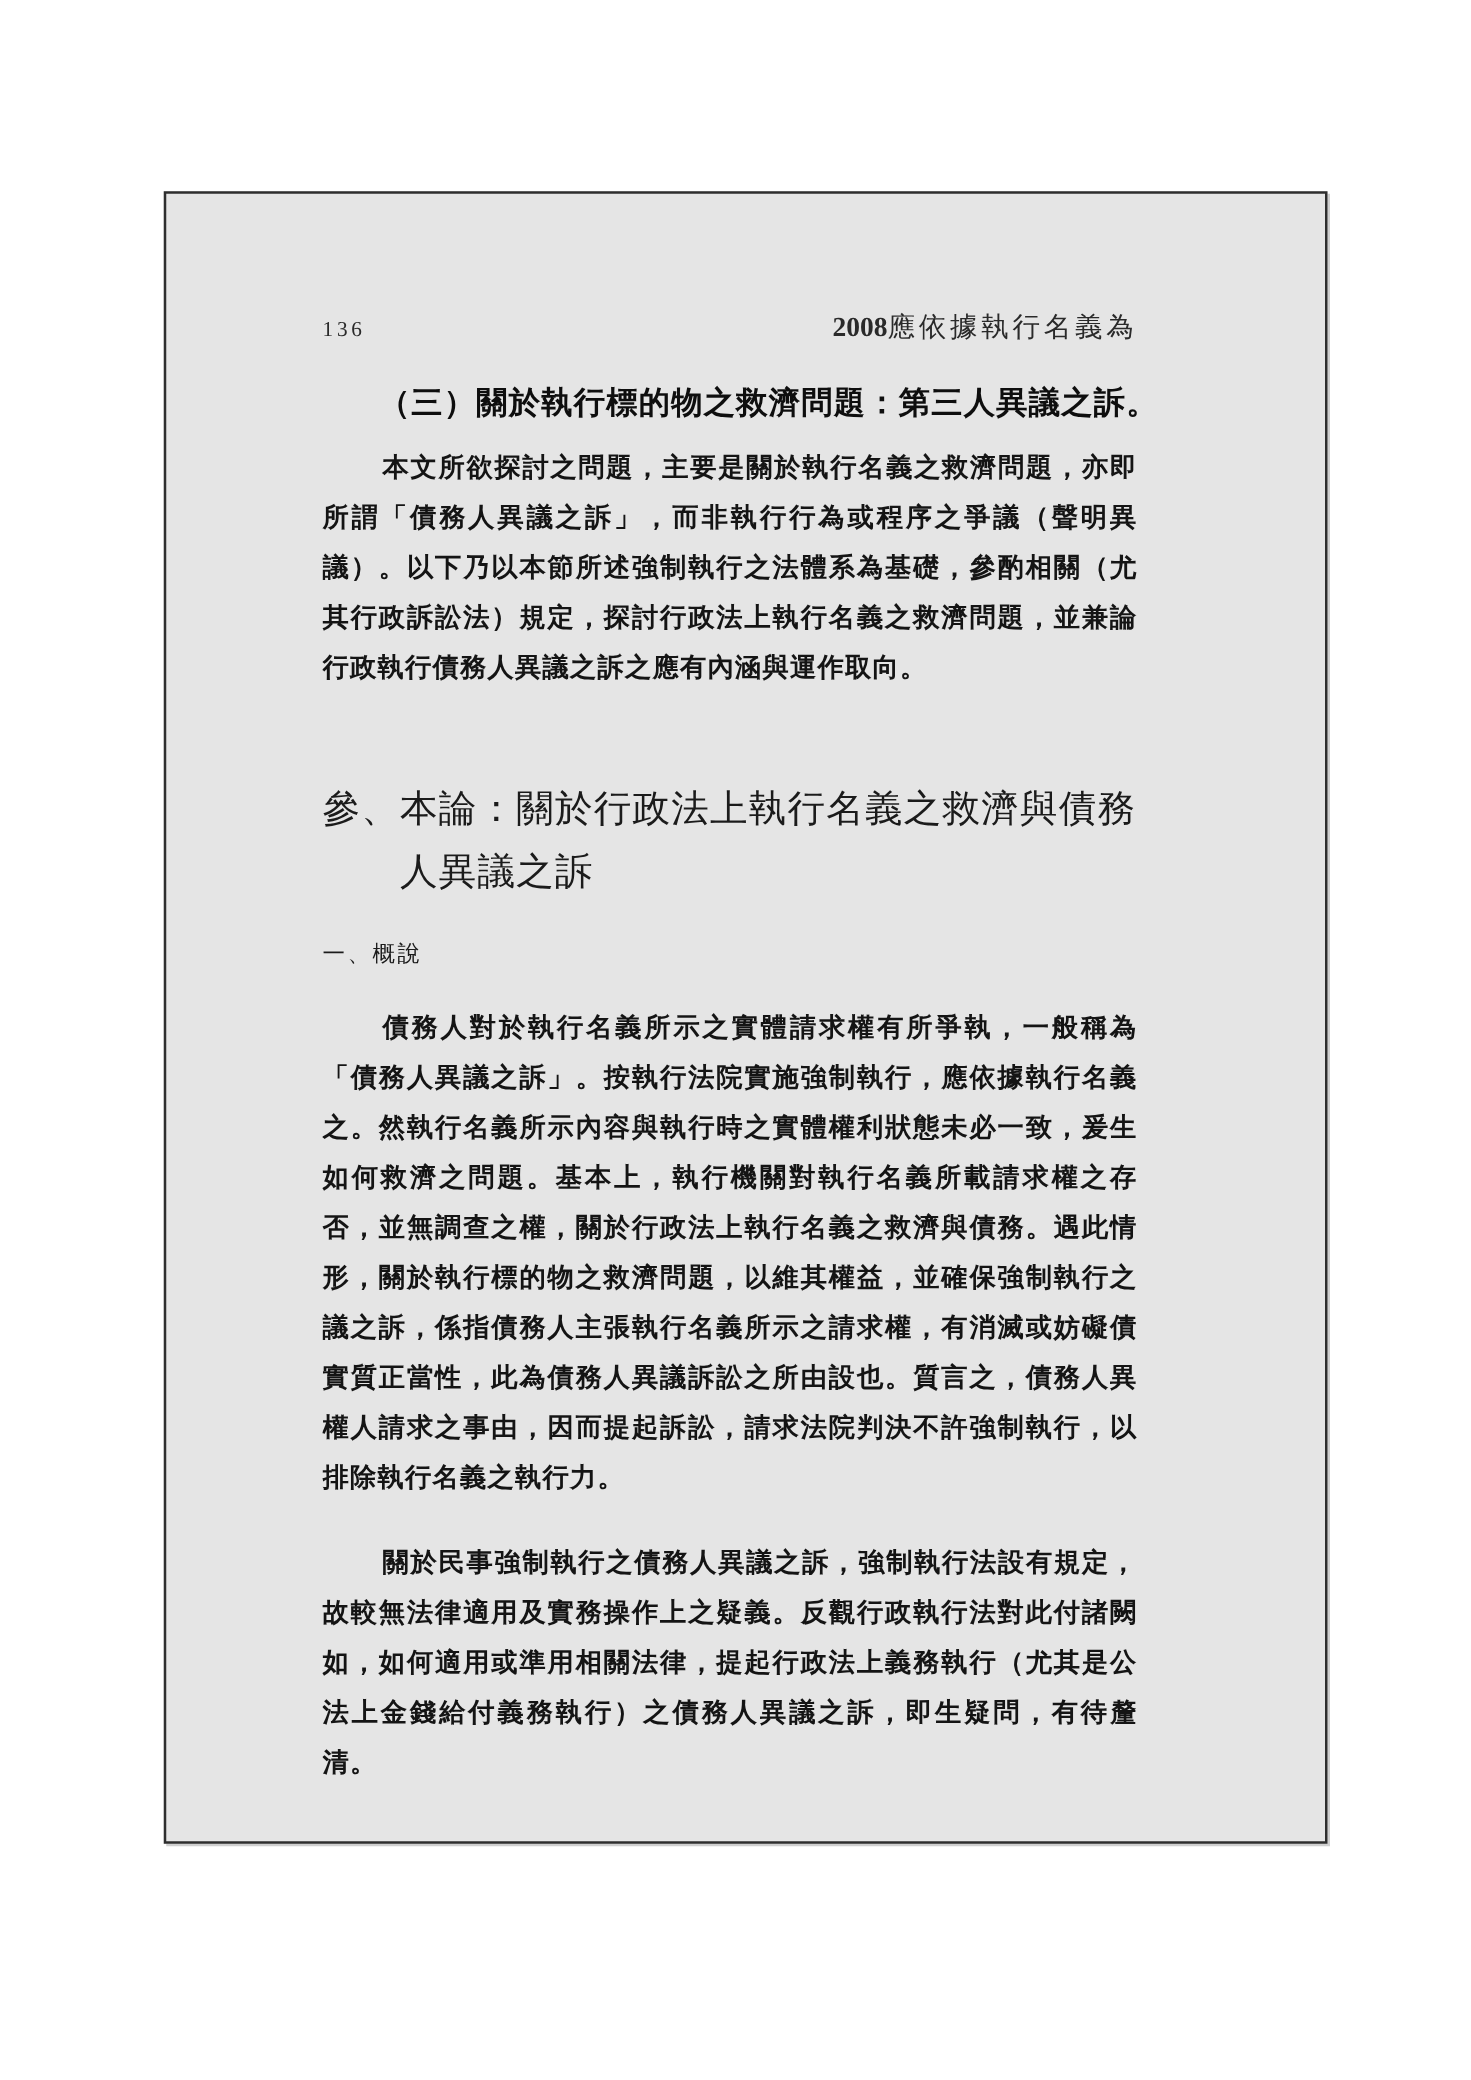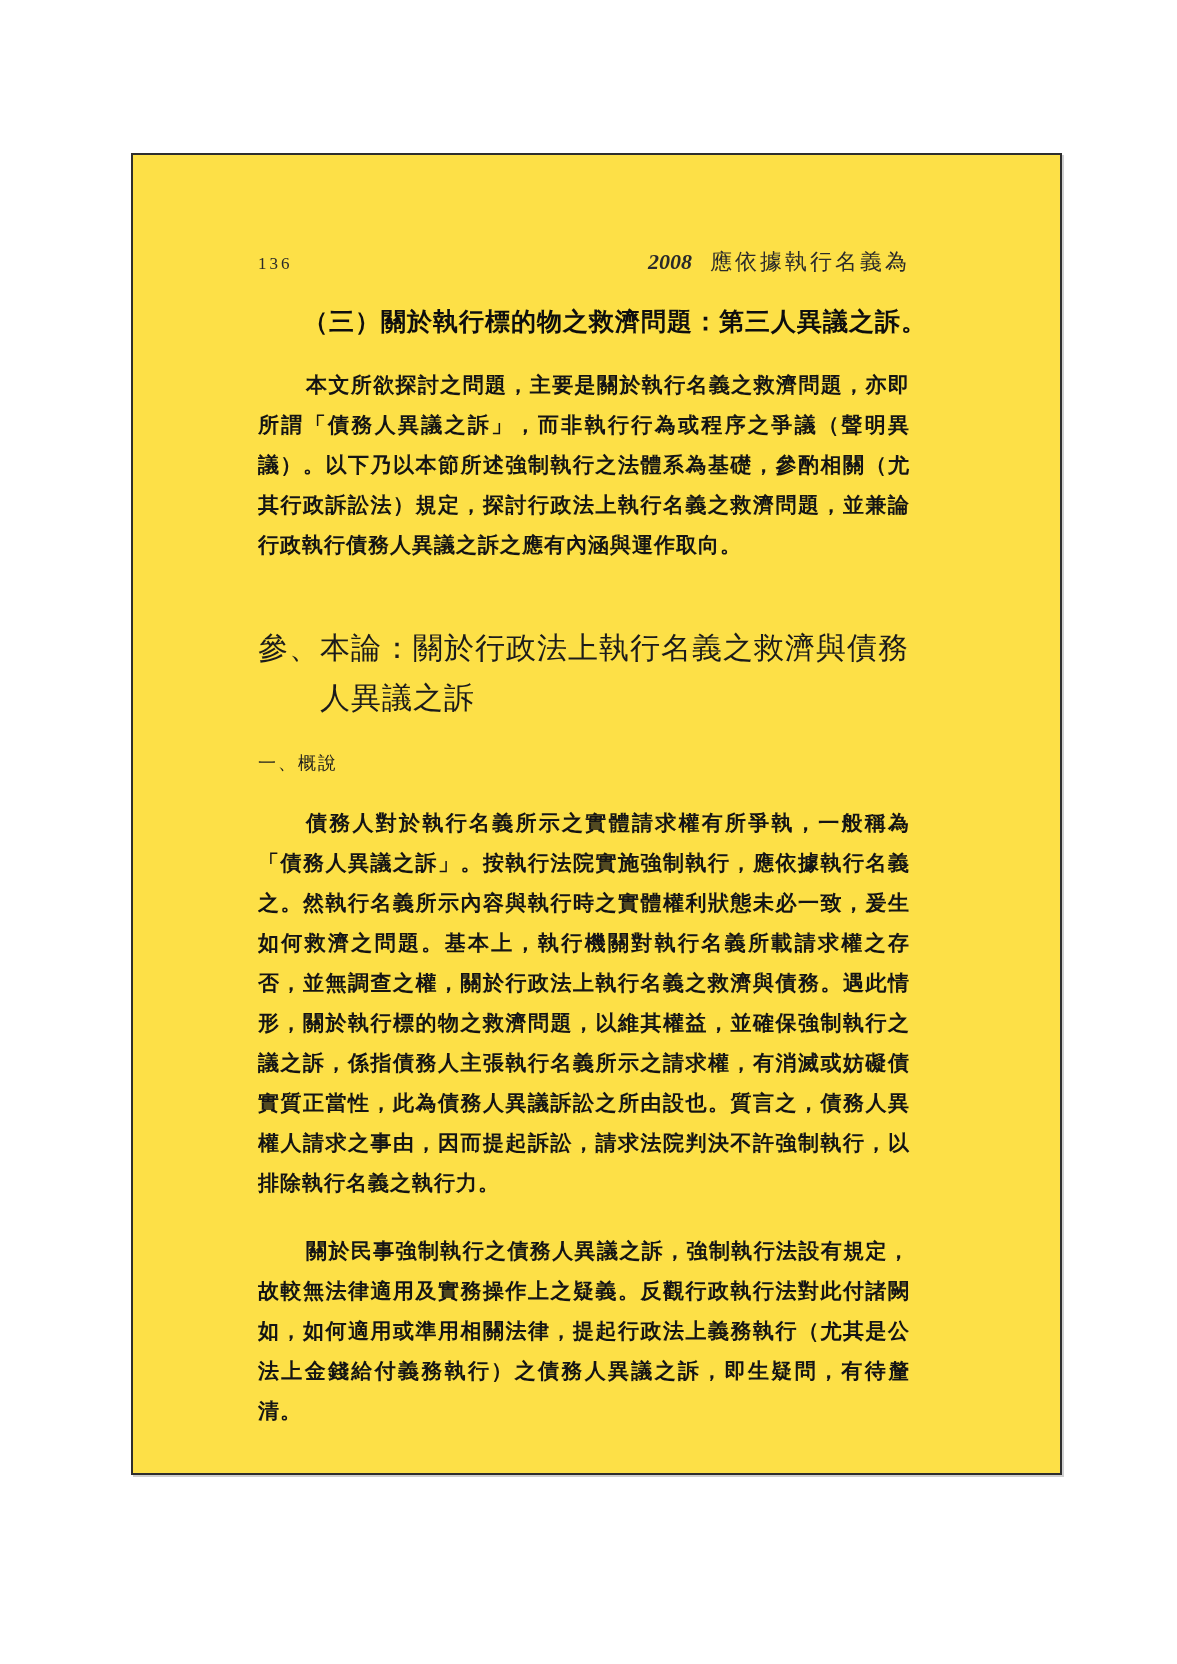--- a/index.html
+++ b/index.html
@@ -14,21 +14,21 @@
     font-family: "Liberation Sans", sans-serif;
     color: #161616;
   }
   .page-frame {
     position: absolute;
     left: 131px;
     top: 153px;
     width: 927px;
     height: 1318px;
     border: 2px solid #2e2e2e;
-    background: #fde047;
+    background: #e5e5e5;
     box-shadow: 2px 2px 0 #cfcfcf;
   }
   
   .header-row {
     position: absolute;
     left: 125px;
     top: 92px;
     width: 652px;
     display: flex;
     justify-content: space-between;
@@ -41,22 +41,21 @@
     color: #2a2a2a;
   }
   .running-title {
     font-family: "Liberation Serif", serif;
     font-size: 22px;
     color: #2a2a2a;
     white-space: nowrap;
   }
   .running-title .year {
     font-weight: 700;
-    font-style: italic;
-    margin-right: 18px;
+    margin-right: 0;
   }
   .running-title .title-text {
     letter-spacing: 3px;
     font-weight: 400;
   }
   
   .section-heading {
     position: absolute;
     left: 125px;
     top: 150px;
@@ -85,21 +84,21 @@
     text-align-last: justify;
     overflow: hidden;
     letter-spacing: 1px;
   }
   .para .line.first {
     padding-left: 48px;
   }
   .para .line.last {
     text-align-last: left;
   }
-  .p1 { top: 210px; }
+  .p1 { top: 200px; }
   .p2 { top: 648px; }
   .p3 { top: 1076px; }
   
   .main-heading {
     position: absolute;
     left: 125px;
     top: 468px;
     width: 700px;
     font-family: "DejaVu Serif", "Liberation Serif", serif;
     font-size: 30px;

